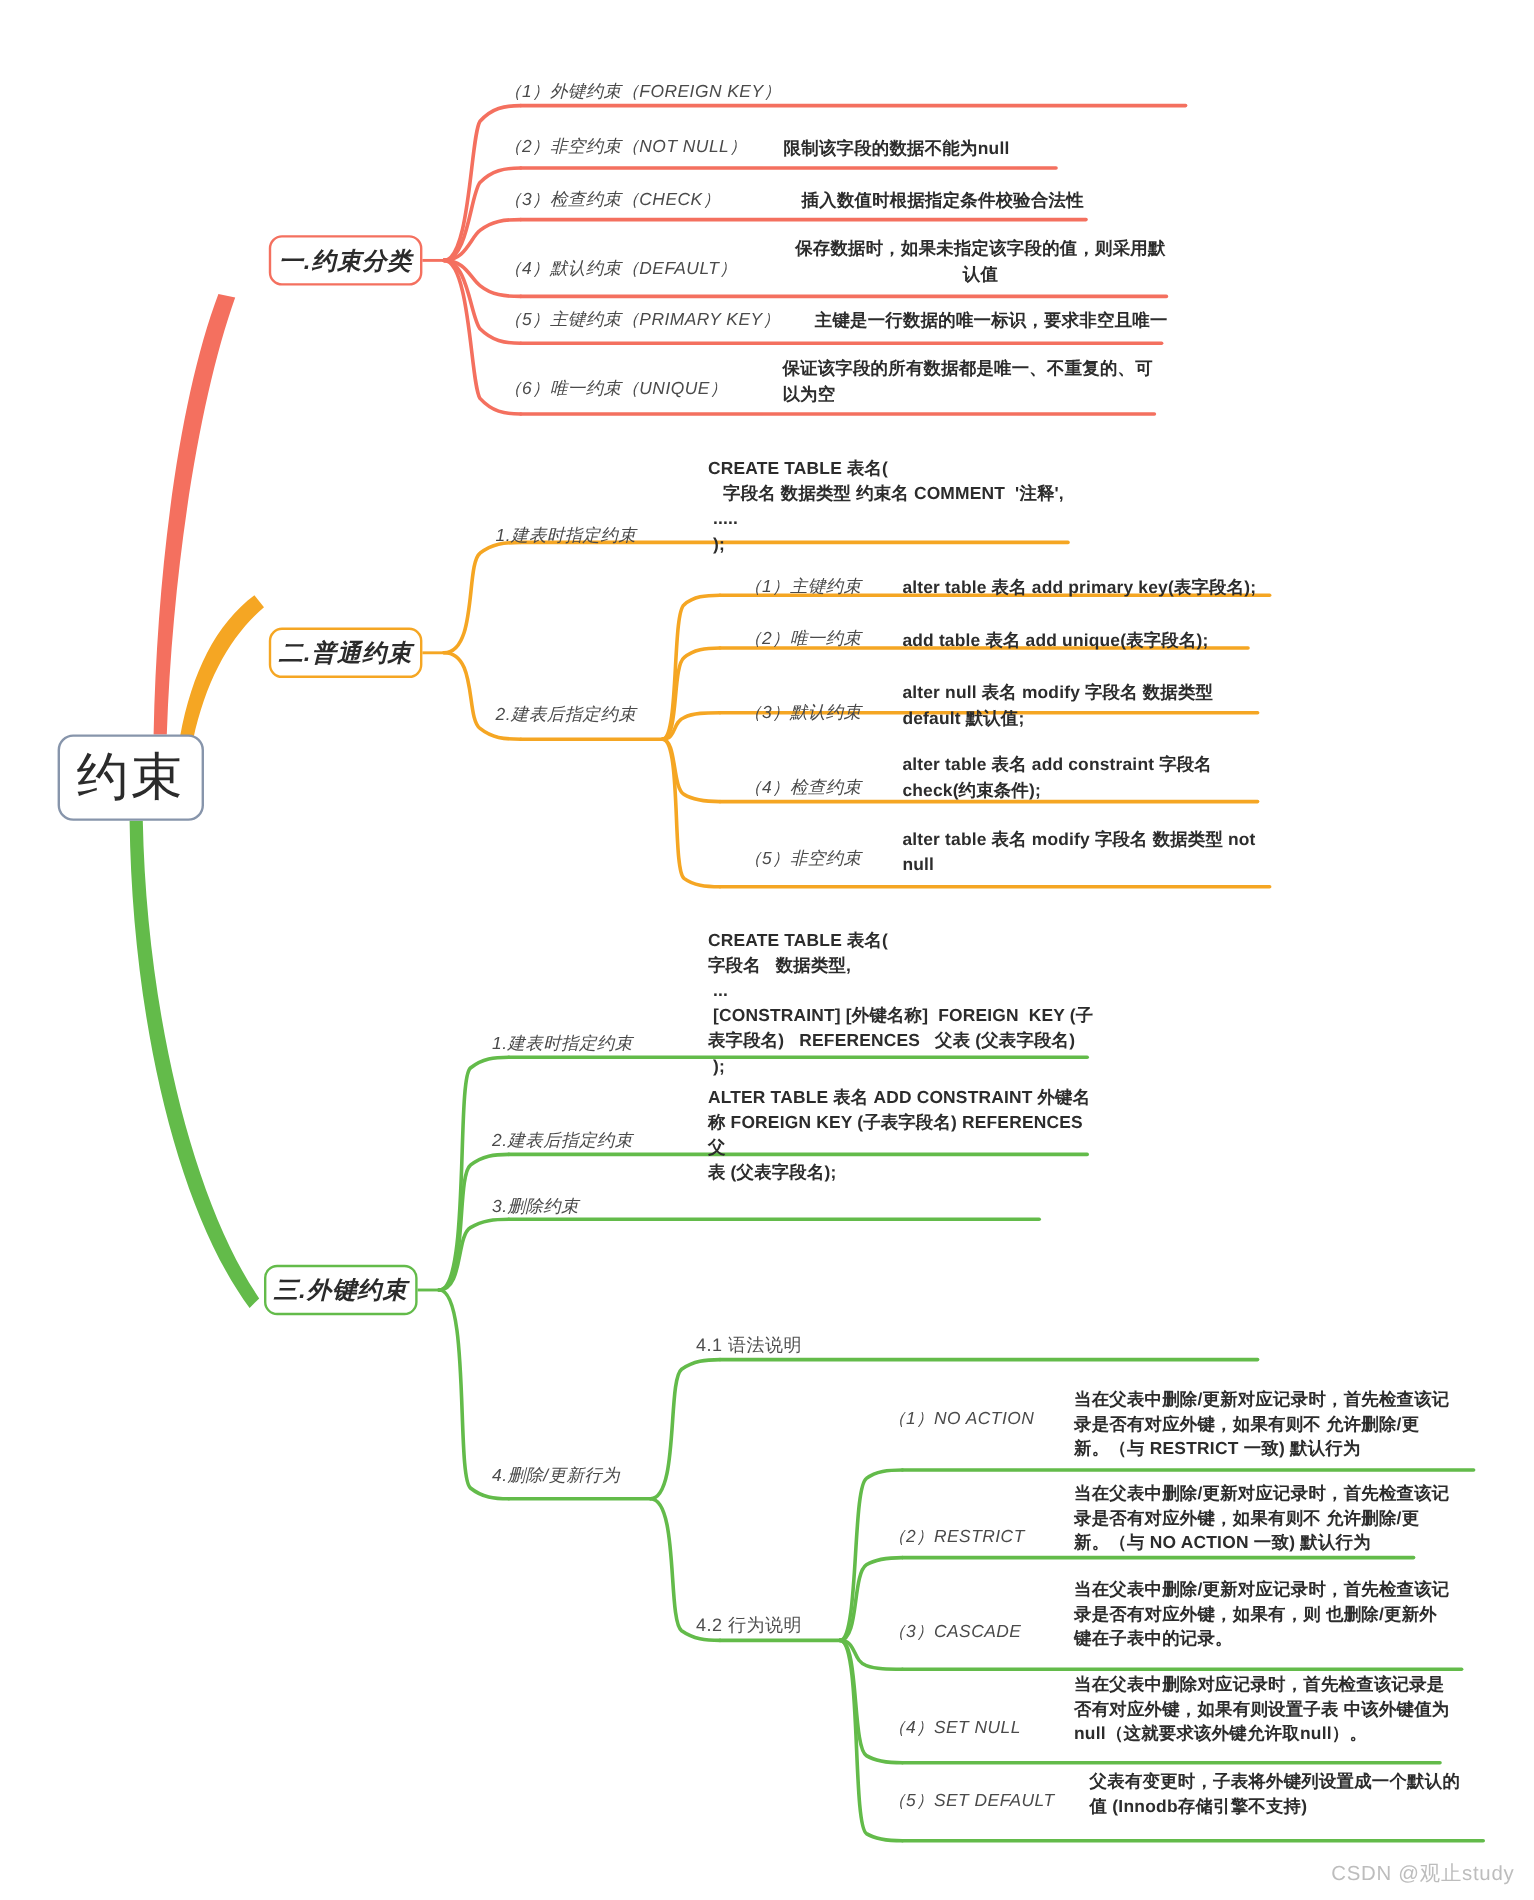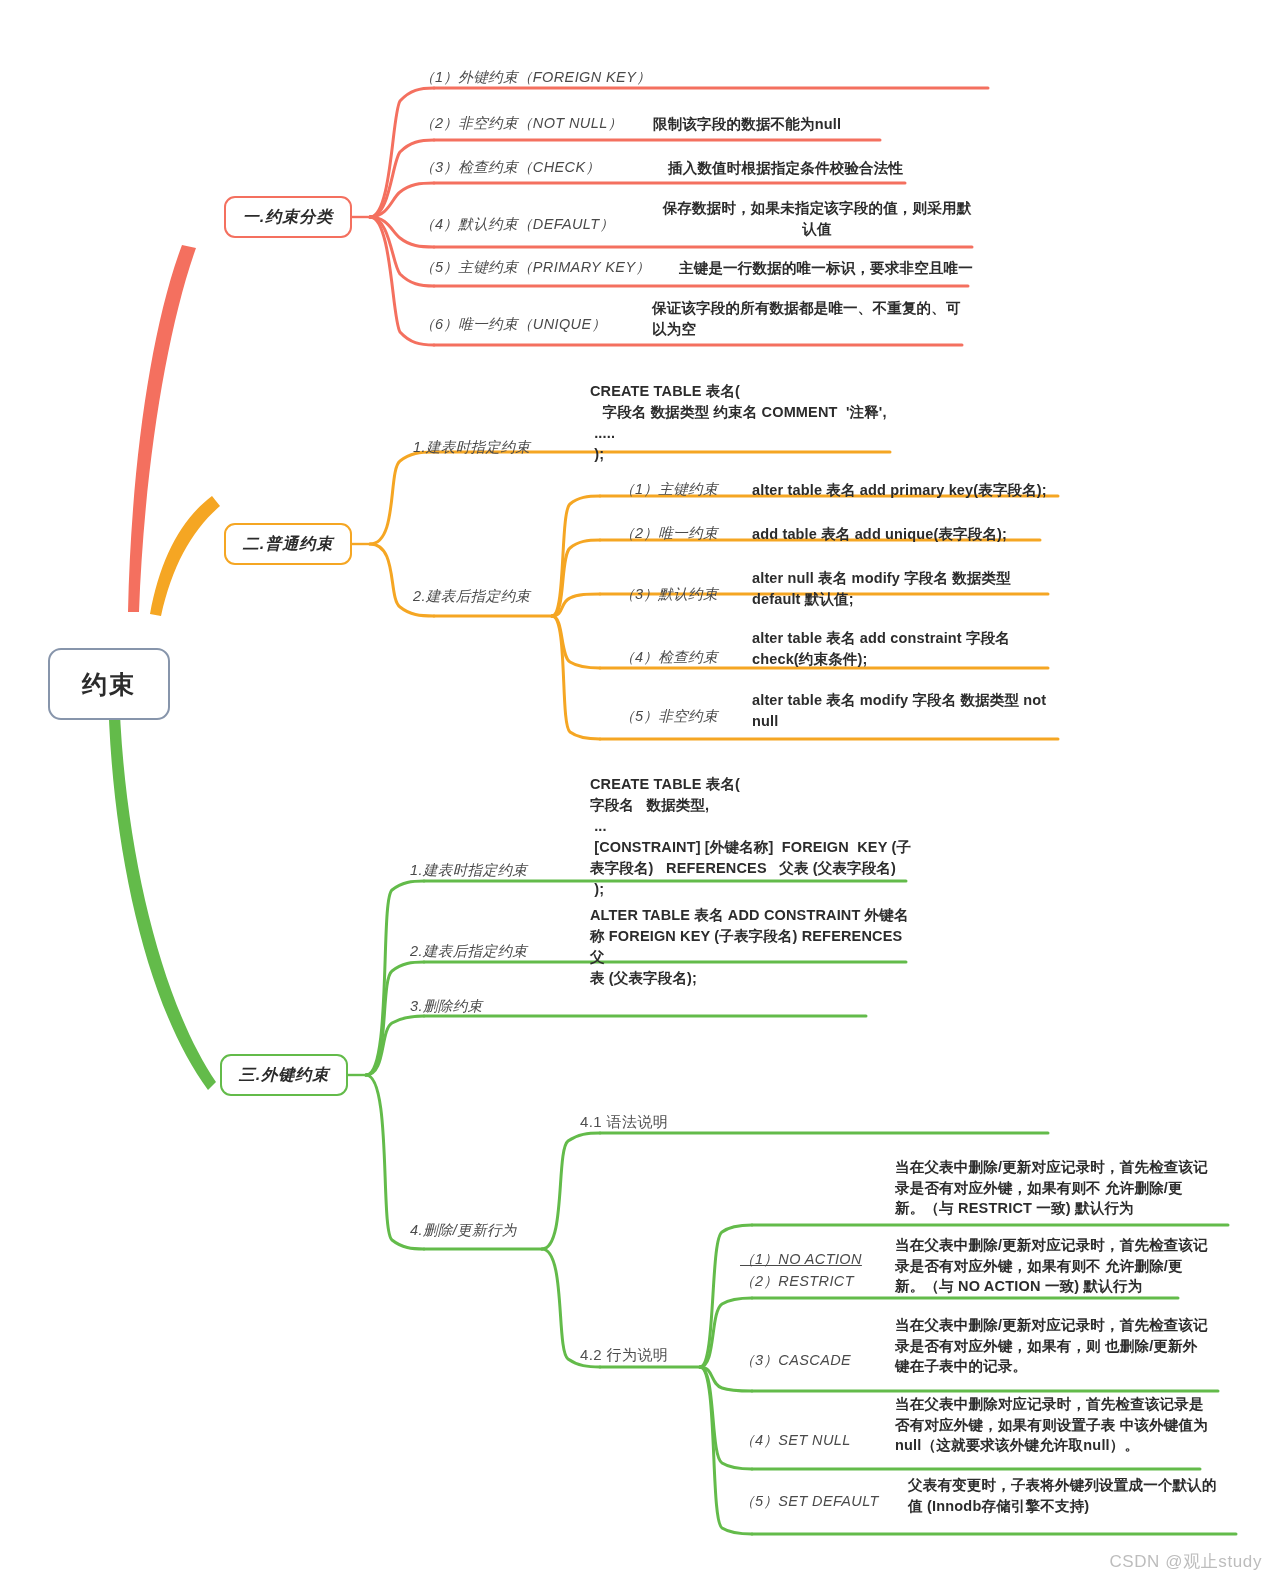--- a/index.html
+++ b/index.html
@@ -13,25 +13,25 @@
 
   
   .node{
     position:absolute;box-sizing:border-box;
     border-radius:11px;background:#ffffff;
     display:flex;align-items:center;justify-content:center;
     white-space:nowrap;
   }
   .root{
     border:2px solid #8795ab;border-radius:13px;
-    font-size:25px;color:#2b2b2b;font-weight:700;letter-spacing:2px;margin-top:36px;
+    font-size:43px;color:#2b2b2b;font-weight:400;letter-spacing:2px;
   }
   .branch{
     border:2.2px solid currentColor;
-    font-style:italic;font-weight:bold;font-size:16px;color:#2b2b2b;
+    font-style:italic;font-weight:bold;font-size:20px;color:#2b2b2b;
     letter-spacing:1px;
   }
   .branch.red{border-color:#f4705f;}
   .branch.orange{border-color:#f5a623;}
   .branch.green{border-color:#63bb4a;}
 
   
   .lbl{
     position:absolute;box-sizing:border-box;
     font-style:italic;color:#4a4a4a;font-size:14.5px;letter-spacing:.4px;
@@ -206,21 +206,21 @@
 表 (父表字段名);</div>
 
   <div class="lbl" style="left:410px;top:997px;"><span>3.删除约束</span></div>
 
   <div class="lbl" style="left:410px;top:1221px;"><span>4.删除/更新行为</span></div>
 
   <div class="lbl plain" style="left:580px;top:1112px;"><span>4.1 语法说明</span></div>
 
   <div class="lbl plain" style="left:580px;top:1345px;"><span>4.2 行为说明</span></div>
 
-  <div class="lbl" style="left:740px;top:1250px;text-decoration:underline;"><span>（1）NO ACTION</span></div>
+  <div class="lbl" style="left:740px;top:1174px;"><span>（1）NO ACTION</span></div>
   <div class="desc" style="left:895px;top:1157px;width:330px;">当在父表中删除/更新对应记录时，首先检查该记
 录是否有对应外键，如果有则不 允许删除/更
 新。（与 RESTRICT 一致) 默认行为</div>
 
   <div class="lbl" style="left:740px;top:1272px;"><span>（2）RESTRICT</span></div>
   <div class="desc" style="left:895px;top:1235px;width:330px;">当在父表中删除/更新对应记录时，首先检查该记
 录是否有对应外键，如果有则不 允许删除/更
 新。（与 NO ACTION 一致) 默认行为</div>
 
   <div class="lbl" style="left:740px;top:1351px;"><span>（3）CASCADE</span></div>

